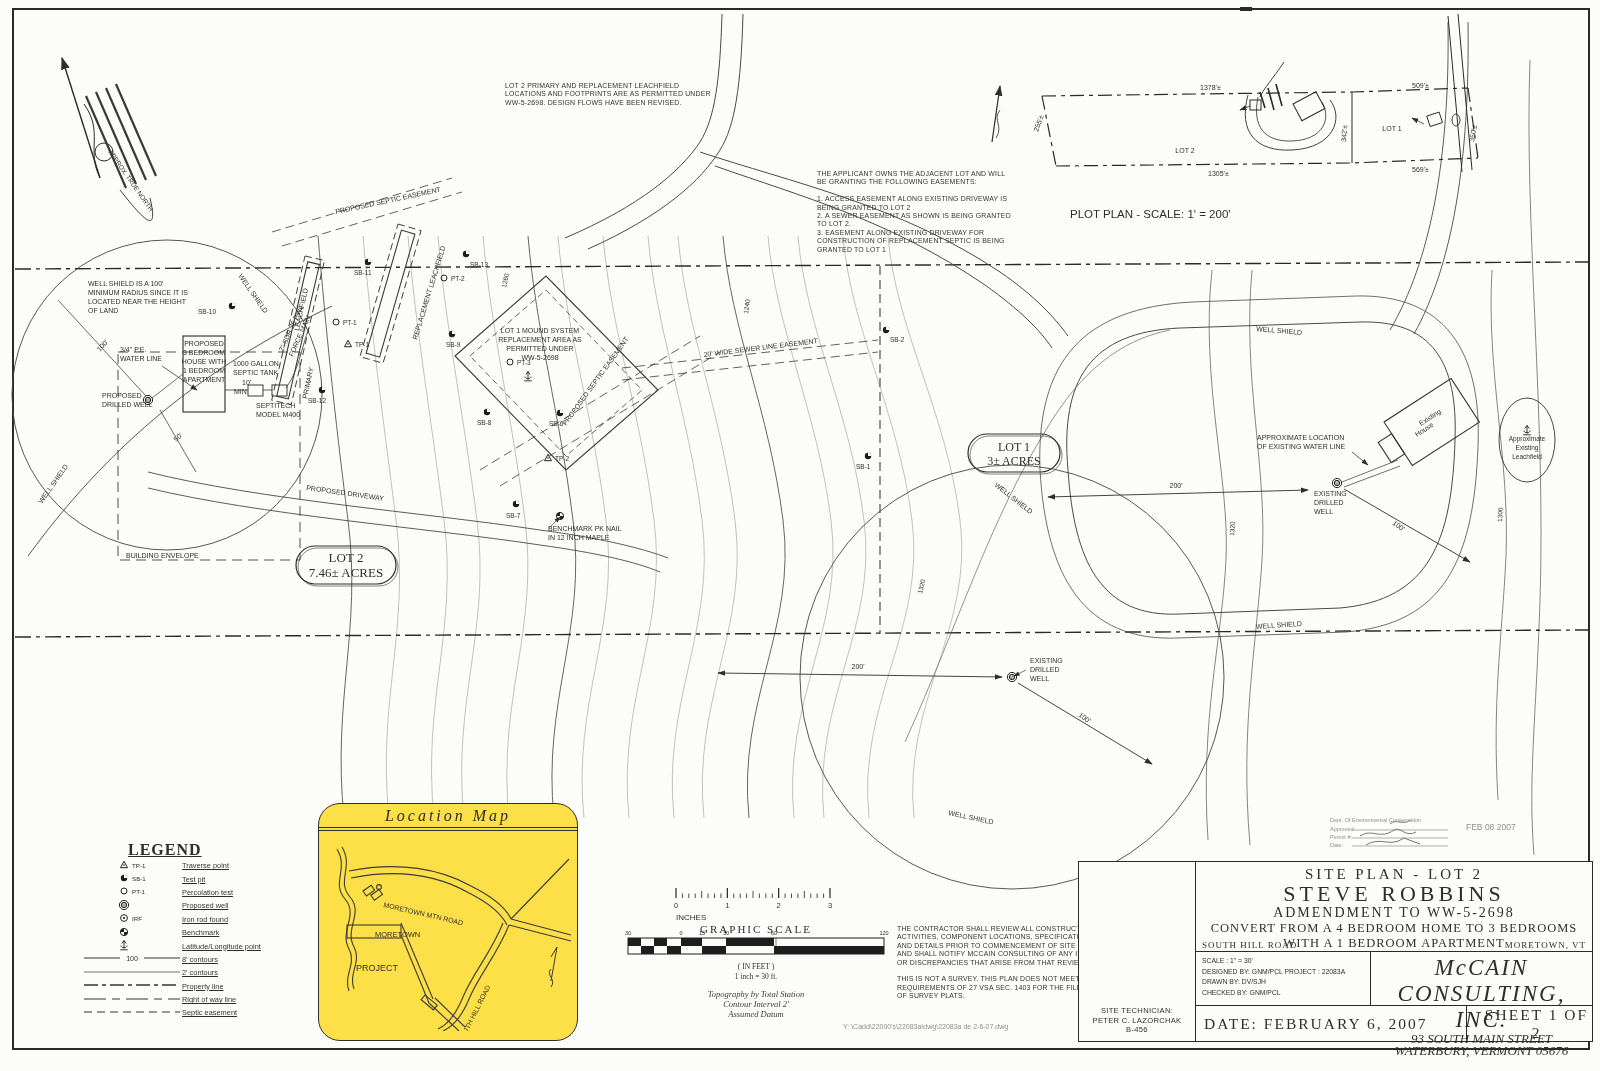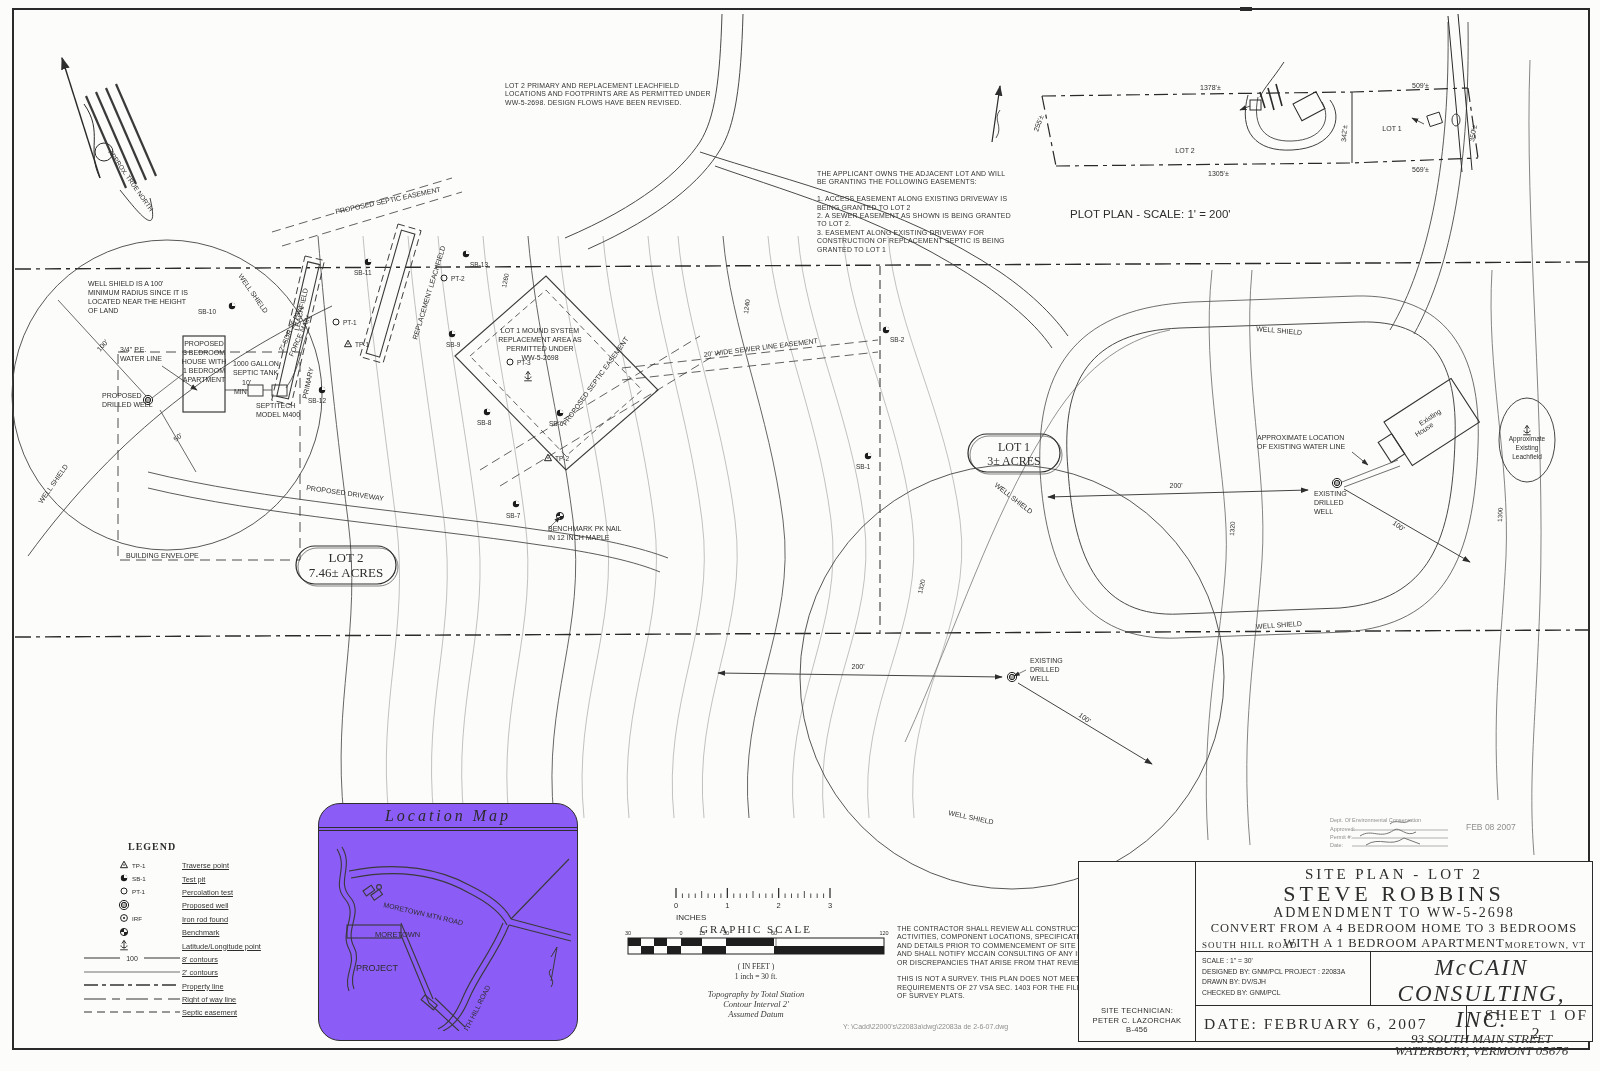--- a/index.html
+++ b/index.html
@@ -7,26 +7,26 @@
   svg{position:absolute;left:0;top:0;}
   svg text{fill:#2e2e2e;font-family:"Liberation Sans",sans-serif;}
   svg text.serif{font-family:"Liberation Serif",serif;}
   svg text.serif-i{font-family:"Liberation Serif",serif;font-style:italic;fill:#3c3c3c;}
   svg text.gray{fill:#8f8f8f;}
   svg text.ls{letter-spacing:2px;}
   .note-block{position:absolute;font-size:6.9px;line-height:8.4px;letter-spacing:.2px;color:#333;white-space:nowrap;}
   .note-line.blank{height:8.4px;}
   
   .legend{position:absolute;left:82px;top:841px;width:228px;}
-  .legend-title{font-size:10px;font-weight:bold;letter-spacing:1px;margin-left:46px;margin-bottom:7px;font-family:"Liberation Serif",serif;}
+  .legend-title{font-size:16px;font-weight:bold;letter-spacing:1px;text-decoration:underline;margin-left:46px;font-family:"Liberation Serif",serif;}
   .legend-row{display:flex;align-items:center;height:13.4px;text-decoration:underline;}
   .legend-sample{width:100px;flex:0 0 100px;}
   .legend-label{font-size:7.4px;color:#333;}
   
-  .locmap{position:absolute;left:318px;top:803px;width:258px;height:236px;border:1.6px solid #2e2e2e;border-radius:22px;background:#8b5cf6;}
+  .locmap{position:absolute;left:318px;top:803px;width:258px;height:236px;border:1.6px solid #2e2e2e;border-radius:22px;background:#fde047;}
   .locmap-title{text-align:center;font-family:"Liberation Serif",serif;font-style:italic;font-size:16px;letter-spacing:3px;margin-top:3px;color:#2b2b2b;}
   .locmap-rule{border-top:1.2px solid #2e2e2e;margin-top:2px;}
   .locmap-rule2{border-top:1px solid #2e2e2e;margin-top:2px;}
   
   .tblock{position:absolute;left:1078px;top:861px;width:513px;height:179px;border:1.4px solid #2a2a2a;background:#fcfcfa;display:flex;}
   .tb-left{position:relative;width:116px;flex:0 0 116px;border-right:1.2px solid #2a2a2a;}
   .tb-right{position:relative;flex:1;display:flex;flex-direction:column;}
   .tb-titles{position:relative;height:95px;border-bottom:1.2px solid #2a2a2a;text-align:center;font-family:"Liberation Serif",serif;}
   .tb-line1{font-size:15px;letter-spacing:3px;margin-top:4px;}
   .tb-line2{font-size:22px;letter-spacing:4px;line-height:22px;}

